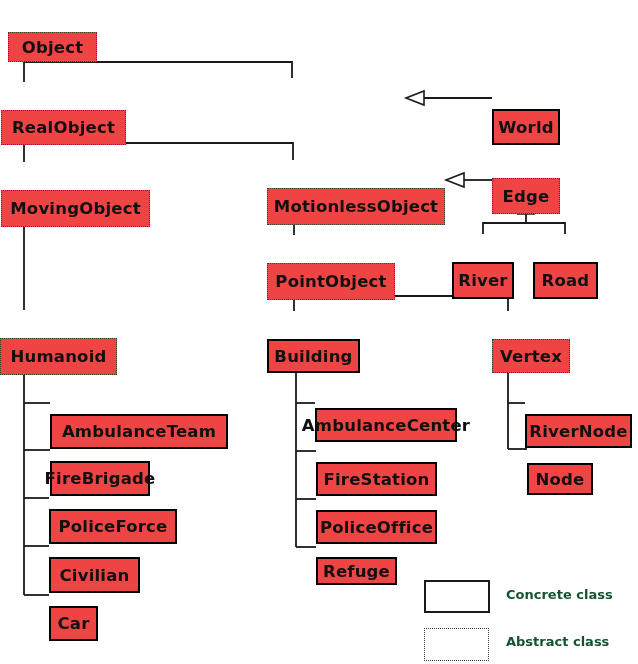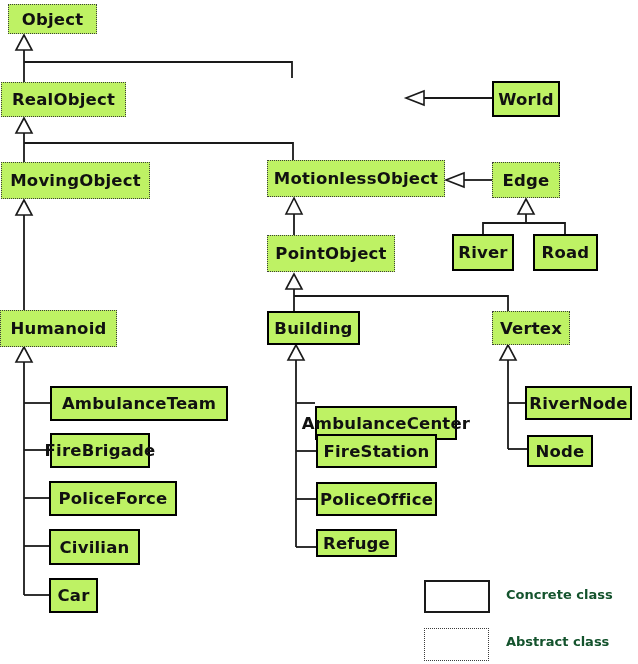--- a/index.html
+++ b/index.html
@@ -21,26 +21,27 @@
     top: 0;
     width: 638px;
     height: 664px;
   }
   .node {
     position: absolute;
     box-sizing: border-box;
     display: flex;
     align-items: center;
     justify-content: center;
-    background: #bef264;
+    background: #ef4444;
     color: #111111;
     font-size: 16.5px;
     font-weight: bold;
     white-space: nowrap;
     letter-spacing: 0.2px;
+    margin-top: 28px;
   }
   .node.concrete {
     border: 2px solid #000000;
     text-align: center;
   }
   .node.abstract {
     border: 1.5px dotted #3c3c3c;
   }
   .legend-swatch {
     position: absolute;
@@ -115,33 +116,33 @@
       <polygon points="406,98 424,91 424,105"></polygon>
       <polygon points="446,180 464,173 464,187"></polygon>
     </g>
   </svg>
 
   <div class="node abstract" style="left:8px;   top:4px;   width:89px;  height:30px">Object</div>
   <div class="node abstract" style="left:1px;   top:82px;  width:125px; height:35px">RealObject</div>
   <div class="node concrete" style="left:492px; top:81px;  width:68px;  height:36px">World</div>
   <div class="node abstract" style="left:1px;   top:162px; width:149px; height:37px">MovingObject</div>
   <div class="node abstract" style="left:267px; top:160px; width:178px; height:37px">MotionlessObject</div>
-  <div class="node abstract" style="left:492px; top:162px; width:68px;  height:36px">Edge</div>
+  <div class="node abstract" style="left:492px; top:150px; width:68px;  height:36px">Edge</div>
   <div class="node abstract" style="left:267px; top:235px; width:128px; height:37px">PointObject</div>
   <div class="node concrete" style="left:452px; top:234px; width:62px;  height:37px">River</div>
   <div class="node concrete" style="left:533px; top:234px; width:65px;  height:37px">Road</div>
   <div class="node abstract" style="left:0px;   top:310px; width:117px; height:37px">Humanoid</div>
   <div class="node concrete" style="left:267px; top:311px; width:93px;  height:34px">Building</div>
   <div class="node abstract" style="left:492px; top:311px; width:78px;  height:34px">Vertex</div>
   <div class="node concrete" style="left:50px;  top:386px; width:178px; height:35px">AmbulanceTeam</div>
   <div class="node concrete" style="left:50px;  top:433px; width:100px; height:35px">FireBrigade</div>
   <div class="node concrete" style="left:49px;  top:481px; width:128px; height:35px">PoliceForce</div>
   <div class="node concrete" style="left:49px;  top:529px; width:91px;  height:36px">Civilian</div>
   <div class="node concrete" style="left:49px;  top:578px; width:49px;  height:35px">Car</div>
-  <div class="node concrete" style="left:315px; top:406px; width:142px; height:34px">AmbulanceCenter</div>
+  <div class="node concrete" style="left:315px; top:380px; width:142px; height:34px">AmbulanceCenter</div>
   <div class="node concrete" style="left:316px; top:434px; width:121px; height:34px">FireStation</div>
   <div class="node concrete" style="left:316px; top:482px; width:121px; height:34px">PoliceOffice</div>
   <div class="node concrete" style="left:316px; top:529px; width:81px;  height:28px">Refuge</div>
   <div class="node concrete" style="left:525px; top:386px; width:107px; height:34px">RiverNode</div>
   <div class="node concrete" style="left:527px; top:435px; width:66px;  height:32px">Node</div>
 
   <div class="legend-swatch concrete" style="left:424px; top:580px; width:66px; height:33px"></div>
   <span class="legend-label" style="left:506px; top:587px">Concrete class</span>
 
   <div class="legend-swatch abstract" style="left:424px; top:628px; width:65px; height:33px"></div>

